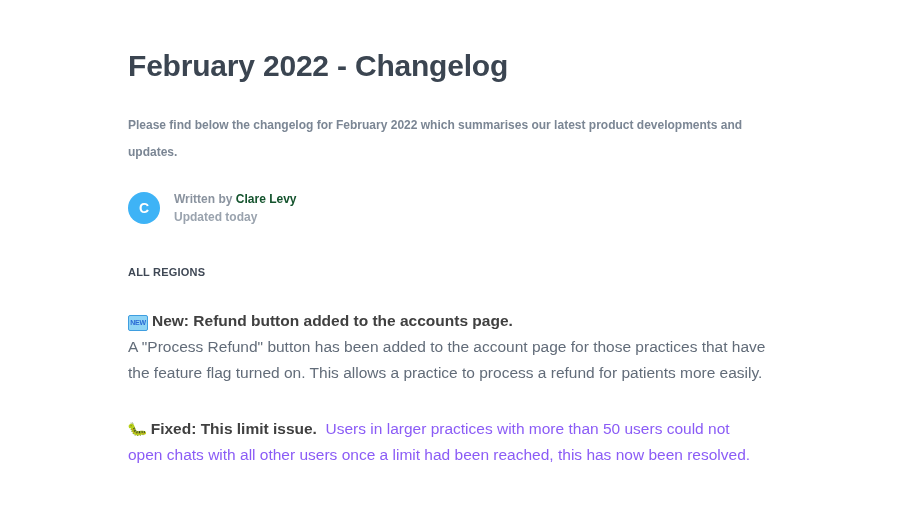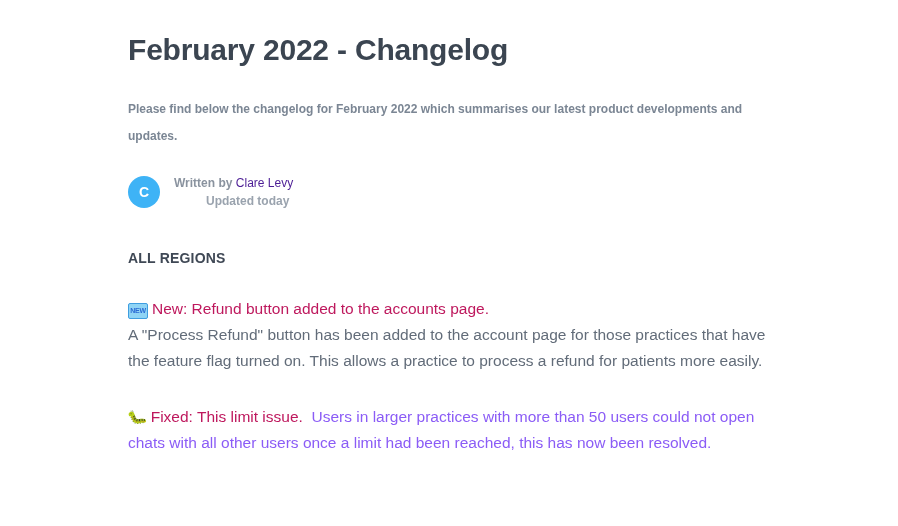--- a/index.html
+++ b/index.html
@@ -26,21 +26,21 @@
     left: 128px;
     top: 0;
     width: 640px;
   }
   .title {
     font-size: 30px;
     line-height: 36px;
     font-weight: bold;
     color: #3b4551;
     margin: 0;
-    padding-top: 32px;
+    padding-top: 48px;
     letter-spacing: -0.2px;
   }
   .description {
     font-size: 12px;
     line-height: 27px;
     font-weight: bold;
     color: #7b8694;
     margin: 28px 0 0 0;
     max-width: 625px;
   }
@@ -65,30 +65,29 @@
   .byline-text {
     margin-left: 14px;
     font-size: 12px;
     line-height: 18px;
   }
   .byline-row1 {
     color: #8a939f;
     font-weight: bold;
   }
   .byline-row1 .author {
-    color: #4c1d95;
-    font-weight: normal;
+    color: #14532d;
+    font-weight: bold;
   }
   .byline-row2 {
     color: #9aa3ae;
     font-weight: bold;
-    margin-left: 32px;
   }
   .section-heading {
-    font-size: 14px;
+    font-size: 11px;
     font-weight: bold;
     color: #3f4855;
     margin-top: 40px;
     letter-spacing: 0.2px;
   }
   .entry {
     margin-top: 30px;
   }
   .entry-line {
     font-size: 15.5px;
@@ -105,22 +104,22 @@
     text-align: center;
     color: #2b6bd4;
     background: #8fd4f5;
     border: 1px solid #3f9ee0;
     border-radius: 2px;
     vertical-align: 1px;
     margin-right: 4px;
     letter-spacing: -0.3px;
   }
   .bolded {
-    font-weight: normal;
-    color: #be185d;
+    font-weight: bold;
+    color: #404040;
   }
   .entry-body {
     font-size: 15.5px;
     line-height: 26px;
     color: #626c79;
     margin-top: 0;
   }
   .inline-after {
     color: #8b5cf6;
   }

